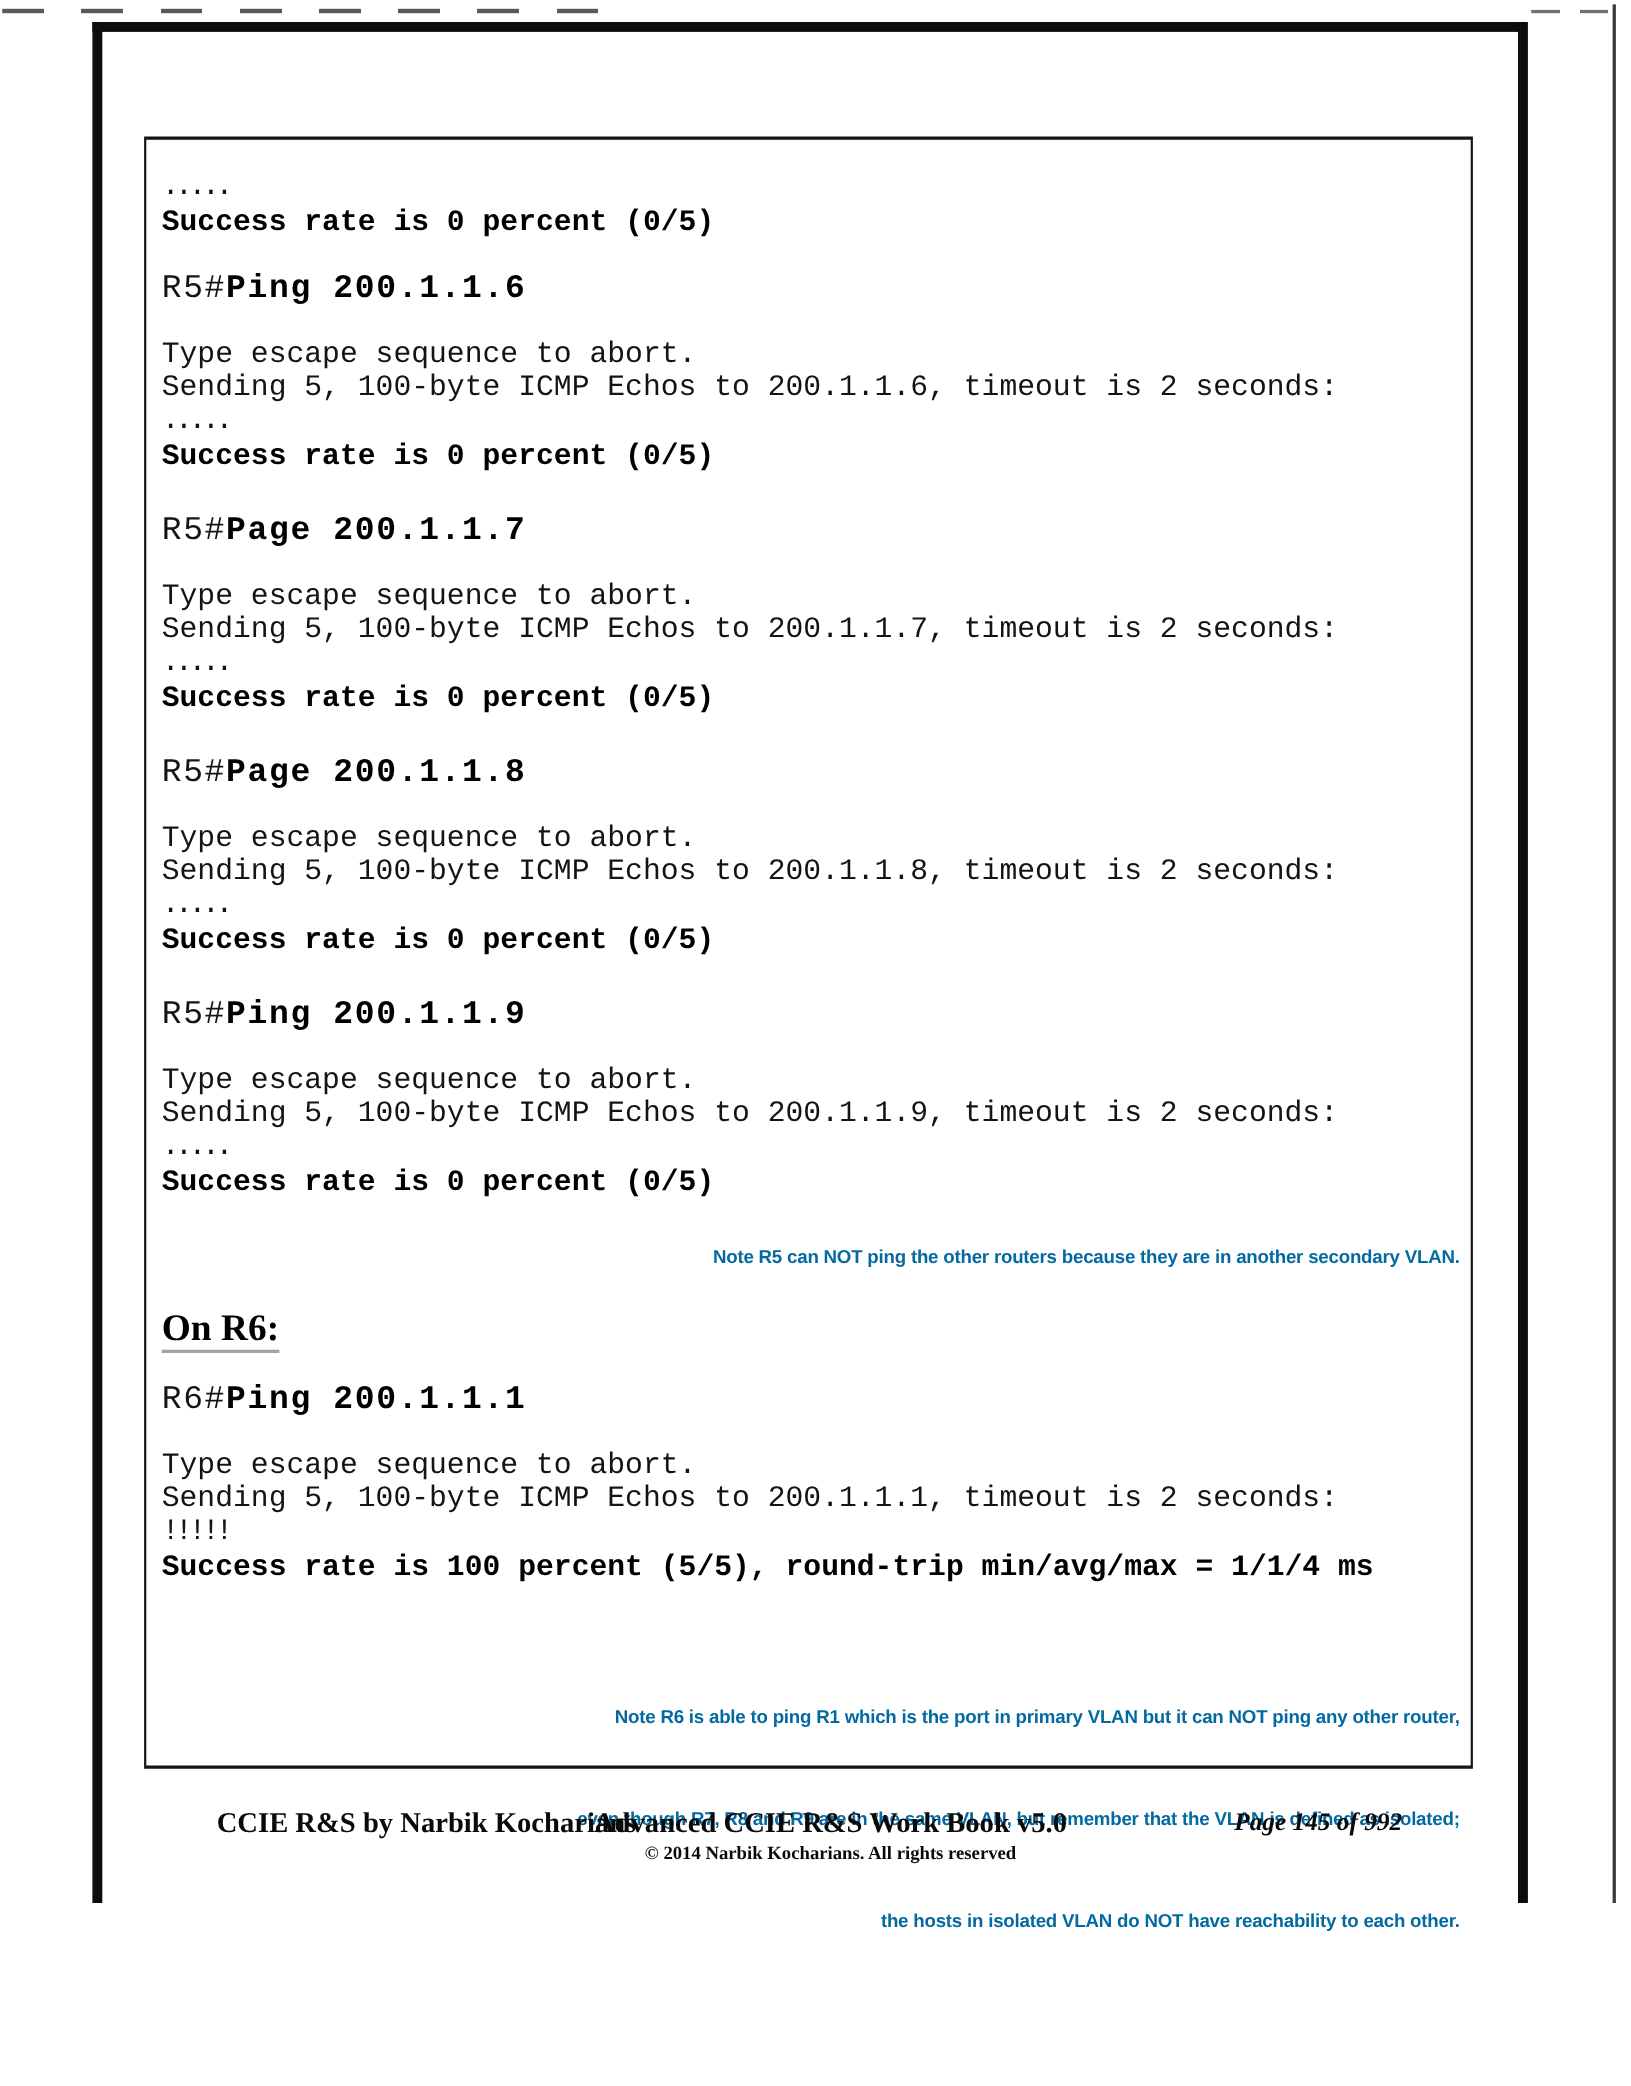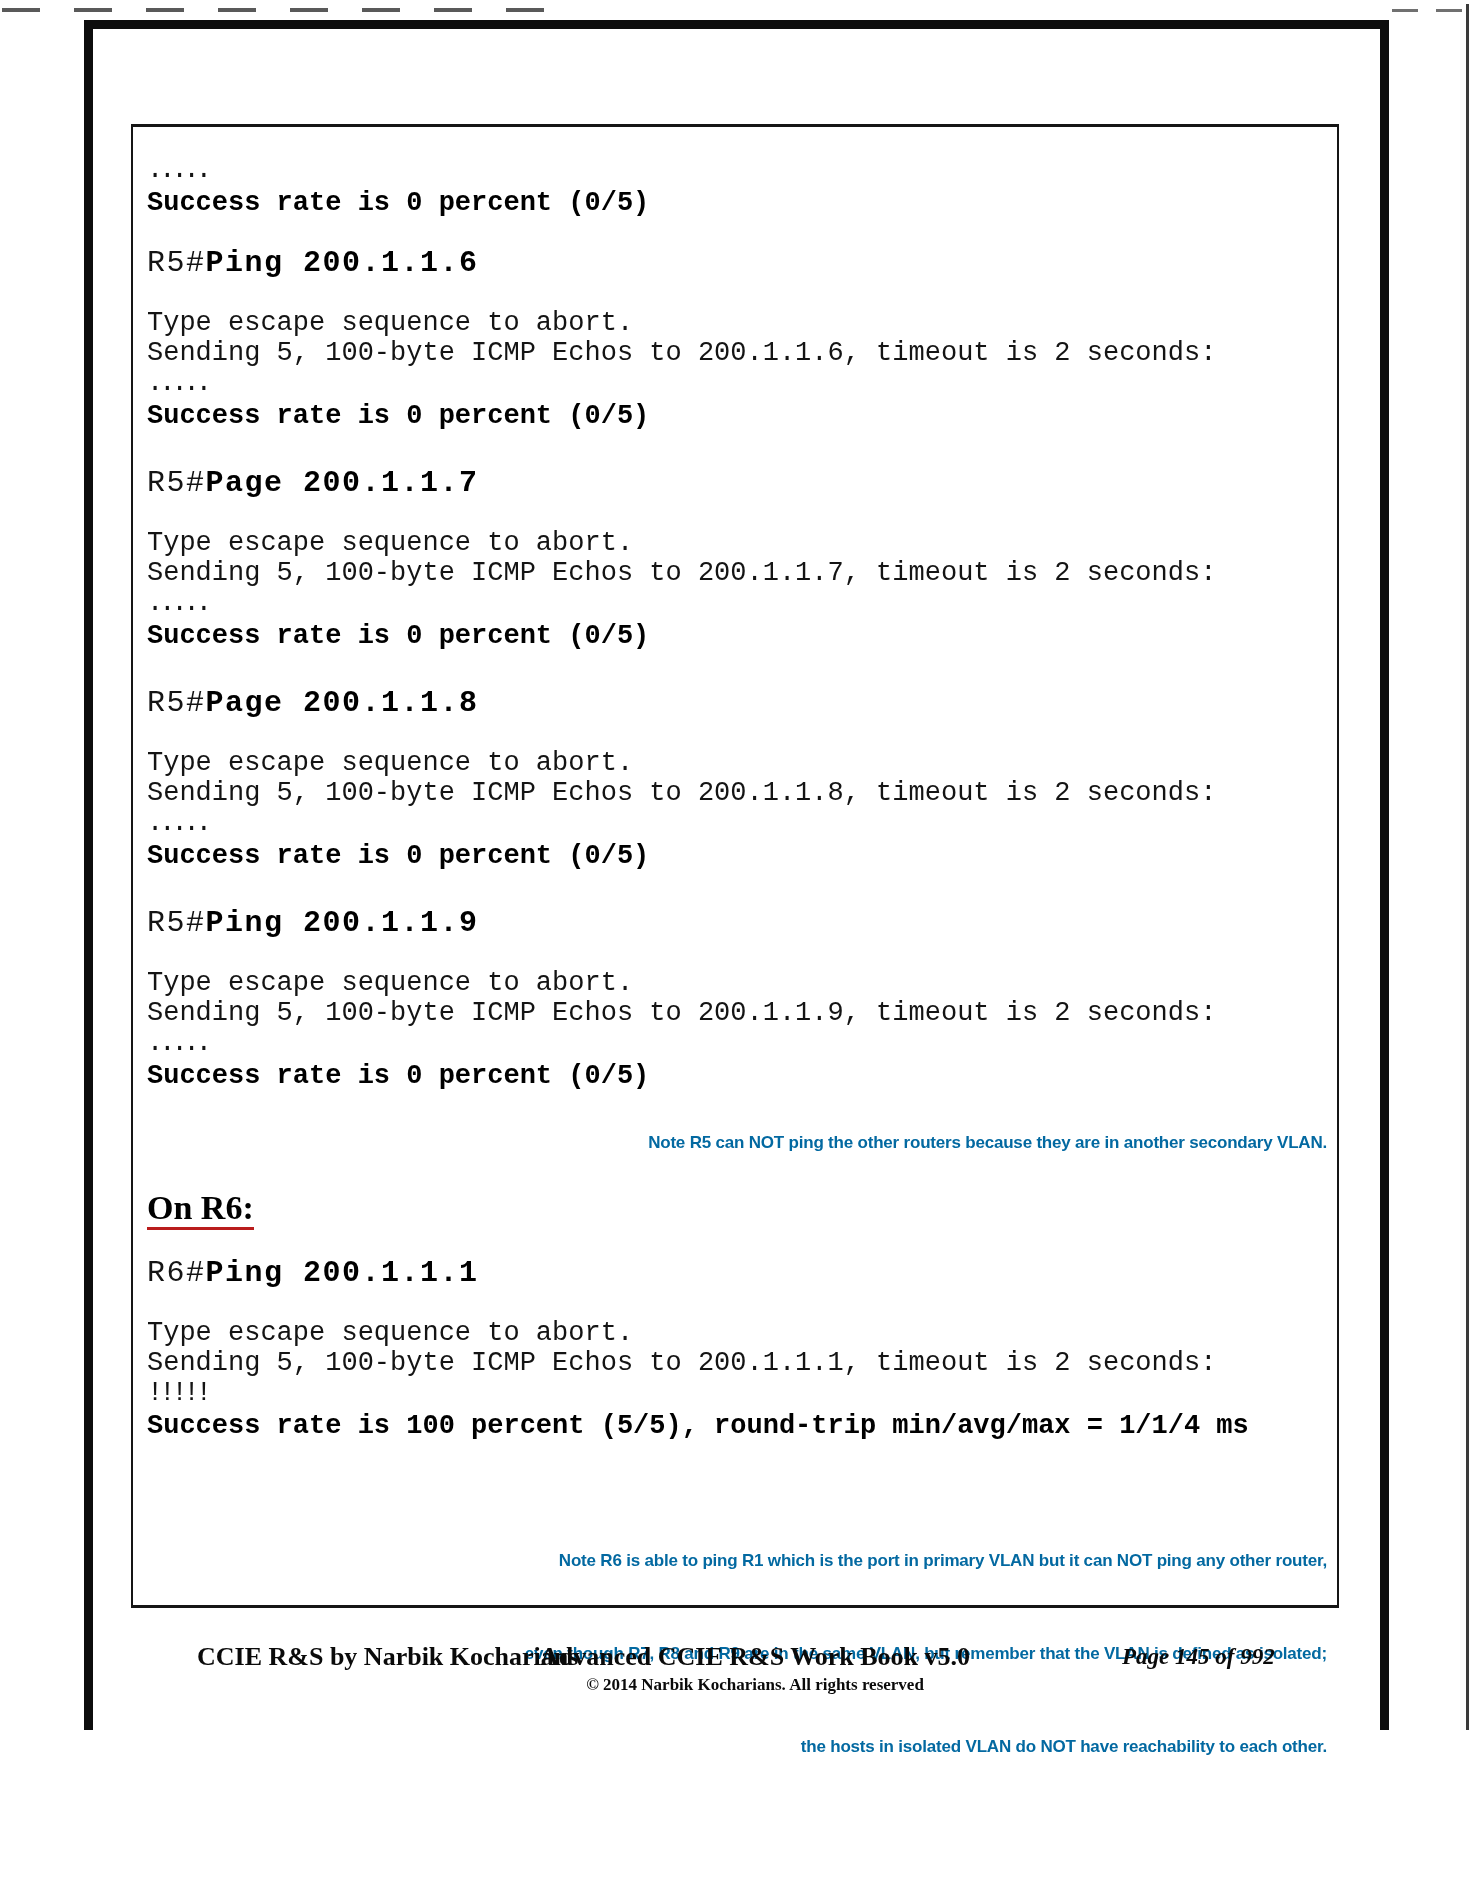--- a/index.html
+++ b/index.html
@@ -49,21 +49,21 @@
     font-weight:700;font-size:17px;line-height:31px;letter-spacing:-0.2px;
     color:#0369a1;white-space:pre;text-align:right;
   }
   .note-r5{margin-top:36px;}
   .note-r6{margin-top:42px;}
   .heading{
     margin-top:29px;line-height:42px;
     font-family:"Liberation Serif","DejaVu Serif",serif;
     font-size:34px;font-weight:700;color:#000;
   }
-  .heading .heading-text{border-bottom:3px solid #b91c1c;padding-bottom:1px;}
+  .heading .heading-text{border-bottom:3px solid #a3a3a3;padding-bottom:1px;}
   
   .footer-left{
     position:absolute;left:197px;top:1642px;
     font-family:"Liberation Serif","DejaVu Serif",serif;
     font-size:26px;font-weight:700;color:#0a0a0a;white-space:nowrap;
   }
   .footer-center{
     position:absolute;left:520px;top:1642px;width:470px;text-align:center;
     font-family:"Liberation Serif","DejaVu Serif",serif;color:#0a0a0a;
   }

